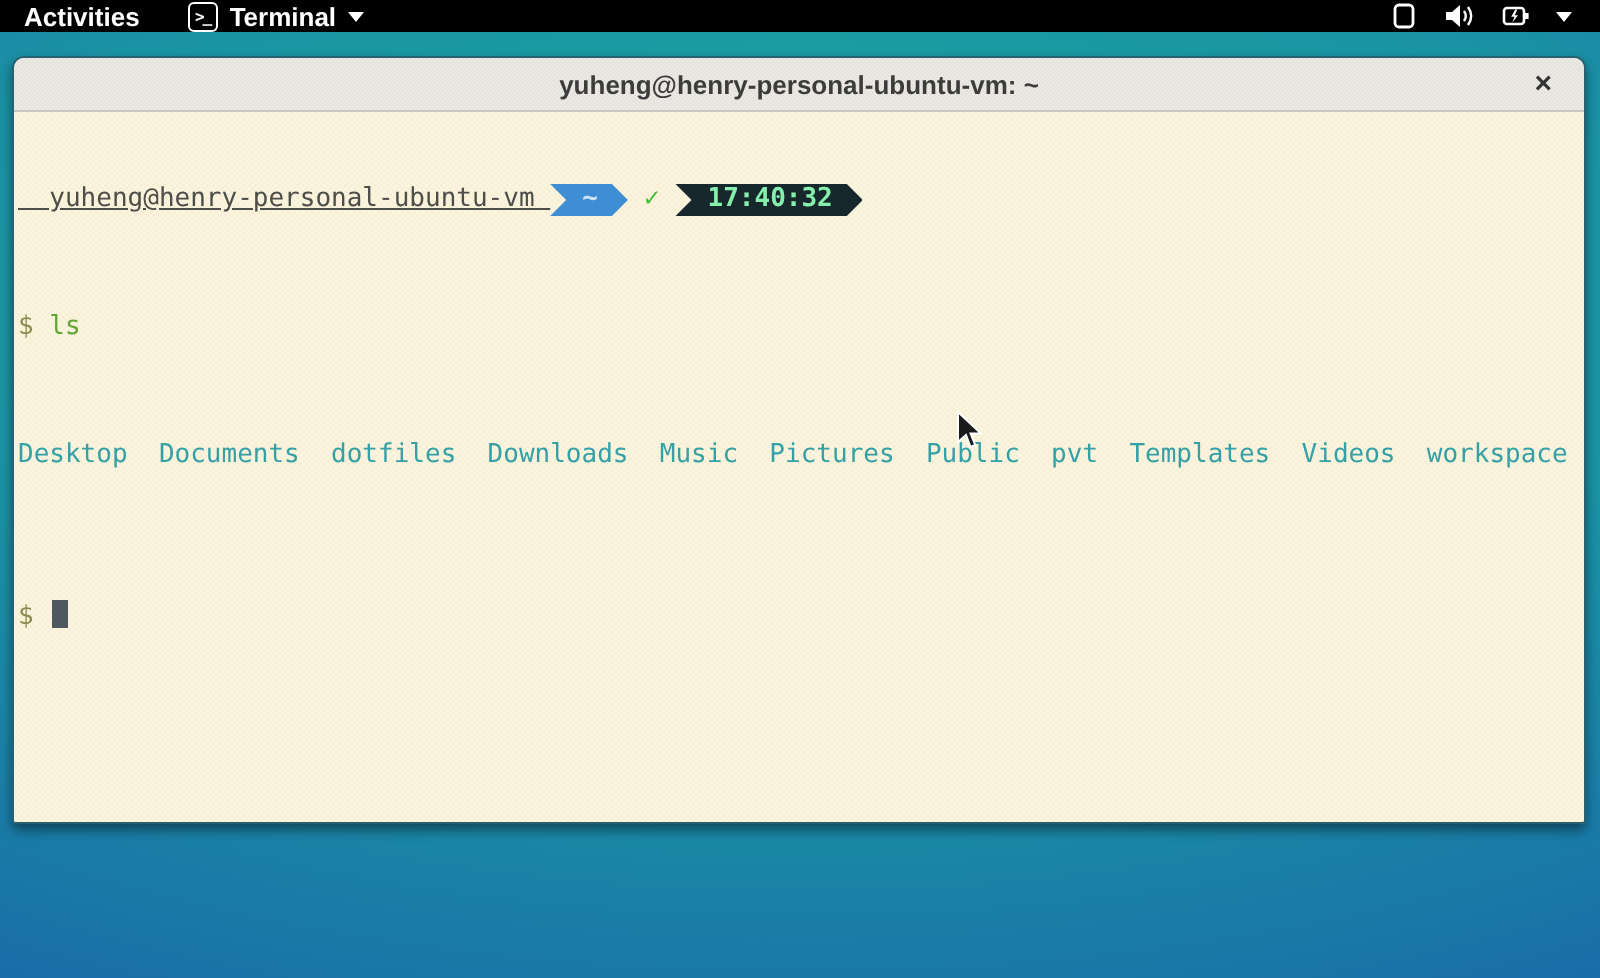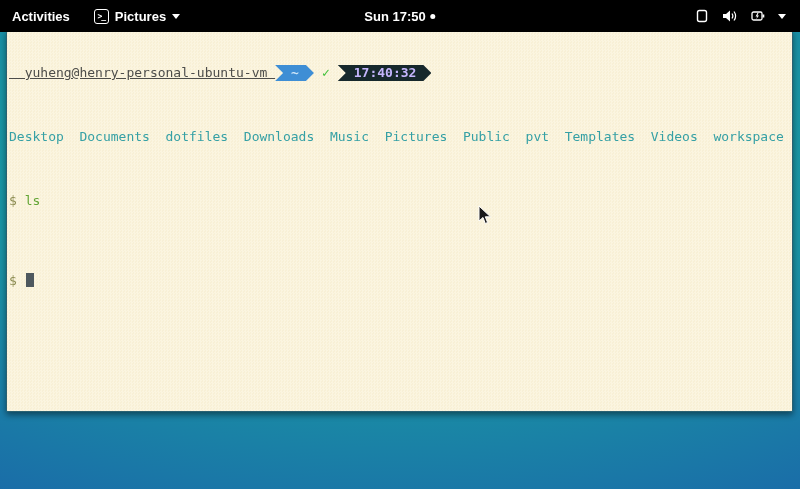--- a/index.html
+++ b/index.html
@@ -9,21 +9,21 @@
   
   .desktop {
     position: absolute; inset: 0;
     background: radial-gradient(ellipse 120% 95% at 50% 32%,
       var(--desktop-teal, #1ca89e) 0%, #1a93a4 45%,
       var(--desktop-blue, #1a6ea8) 82%, #155c95 100%);
   }
 
   
   .topbar {
-    position: absolute; top: 0; left: 0; right: 0; height: 32px;
+    position: absolute; top: 0; left: 0; right: 0; height: 16px;
     background: #000; color: #fff;
     display: flex; align-items: flex-end;
     font-size: 13px; font-weight: bold; z-index: 30;
   }
   .tb-left { display: flex; align-items: center; height: 100%; }
   .tb-btn {
     background: none; border: none; color: #fff; font: inherit;
     height: 100%; padding: 0 12px; display: flex; align-items: center; gap: 6px;
     cursor: default;
   }
@@ -86,21 +86,21 @@
   .user-seg { color: #4d4d4a; text-decoration: underline; }
 
   .ribbon {
     display: inline-block; height: 16px; line-height: 16px;
     padding: 0 15px 0 16px; vertical-align: top;
     clip-path: polygon(0 0, calc(100% - 8px) 0, 100% 50%,
                        calc(100% - 8px) 100%, 0 100%, 8px 50%);
     font-weight: bold;
   }
   .ribbon.blue { background: var(--ribbon-blue, #3e8ed5); color: #cfe6f8; }
-  .ribbon.dark { background: var(--ribbon-dark, #16282c); color: #c4b5fd; margin-left: 4px; }
+  .ribbon.dark { background: var(--ribbon-dark, #16282c); color: #86efac; margin-left: 4px; }
   .check { color: var(--check-green, #3fc13a); font-weight: bold; margin: 0 4px 0 8px; }
 
   .dollar { color: var(--prompt-olive, #8c8c52); }
   .cmd { color: var(--cmd-green, #63a535); }
   .dirs { color: var(--dir-teal, #35a0a5); }
   .cursor-block {
     display: inline-block; width: 8px; height: 14px;
     background: #4e585e; vertical-align: -2px; margin-left: 9px;
   }
 
@@ -110,29 +110,25 @@
 </head>
 <body>
 
 <div class="desktop">
 
   <header class="topbar">
     <div class="tb-left">
       <button class="tb-btn">Activities</button>
       <button class="tb-btn">
         <span class="term-glyph"></span>
-        <span>Pictures</span>
+        <span>Terminal</span>
         <span class="caret-down"></span>
       </button>
     </div>
 
-    <div class="tb-clock">
-      <span>Sun 17:50</span>
-      <span class="notif-dot"></span>
-    </div>
 
     <div class="tb-right">
       <span>
         <svg width="16" height="16" viewBox="0 0 16 16">
           <rect x="3.5" y="2.5" width="9" height="11" rx="2" fill="none" stroke="#fff" stroke-width="1.4"></rect>
         </svg>
       </span>
       <span>
         <svg width="16" height="16" viewBox="0 0 16 16">
           <polygon points="1,6 4,6 8,2.5 8,13.5 4,10 1,10" fill="#fff"></polygon>
@@ -145,27 +141,31 @@
           <rect x="2" y="4" width="10" height="8" rx="1.5" fill="none" stroke="#fff" stroke-width="1.3"></rect>
           <rect x="12.5" y="6.5" width="1.8" height="3" fill="#fff"></rect>
           <path d="M7.6 4.8 L5.6 8.4 L7.2 8.4 L6.2 11.2 L9 7.6 L7.4 7.6 L8.6 4.8 Z" fill="#fff"></path>
         </svg>
       </span>
       <span class="caret-down"></span>
     </div>
   </header>
 
   <div class="window">
+    <div class="titlebar">
+      <span class="title">yuheng@henry-personal-ubuntu-vm: ~</span>
+      <button class="close-btn">×</button>
+    </div>
 
     <div class="term">
       <div class="line"><span class="user-seg">  yuheng@henry-personal-ubuntu-vm </span><span class="ribbon blue">~</span><span class="check">✓</span><span class="ribbon dark">17:40:32</span></div>
 
+      <div class="line"><span class="dollar">$</span> <span class="cmd">ls</span></div>
+
       <div class="line dirs">Desktop  Documents  dotfiles  Downloads  Music  Pictures  Public  pvt  Templates  Videos  workspace</div>
-
-      <div class="line"><span class="dollar">$</span> <span class="cmd">ls</span></div>
 
 
       <div class="line"><span class="dollar">$</span><span class="cursor-block"></span></div>
     </div>
   </div>
 
   <div class="mouse-pointer">
     <svg width="15" height="21" viewBox="0 0 15 21">
       <polygon points="1,1 1,16 5,12.5 7.3,18.5 9.6,17.5 7.3,11.8 12.5,11.8" fill="#1a1a1a" stroke="#fff" stroke-width="1"></polygon>
     </svg>

